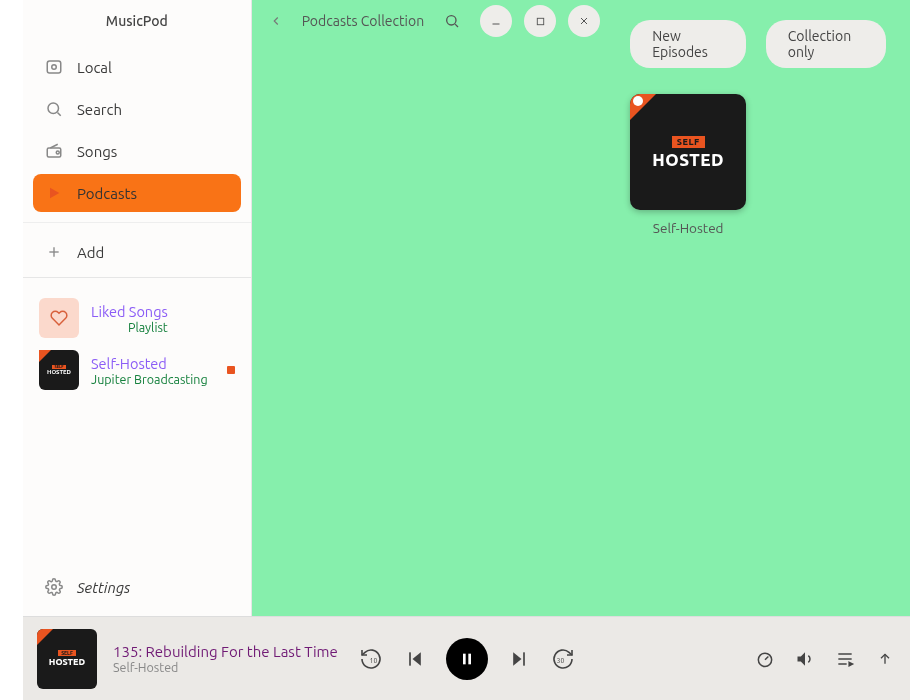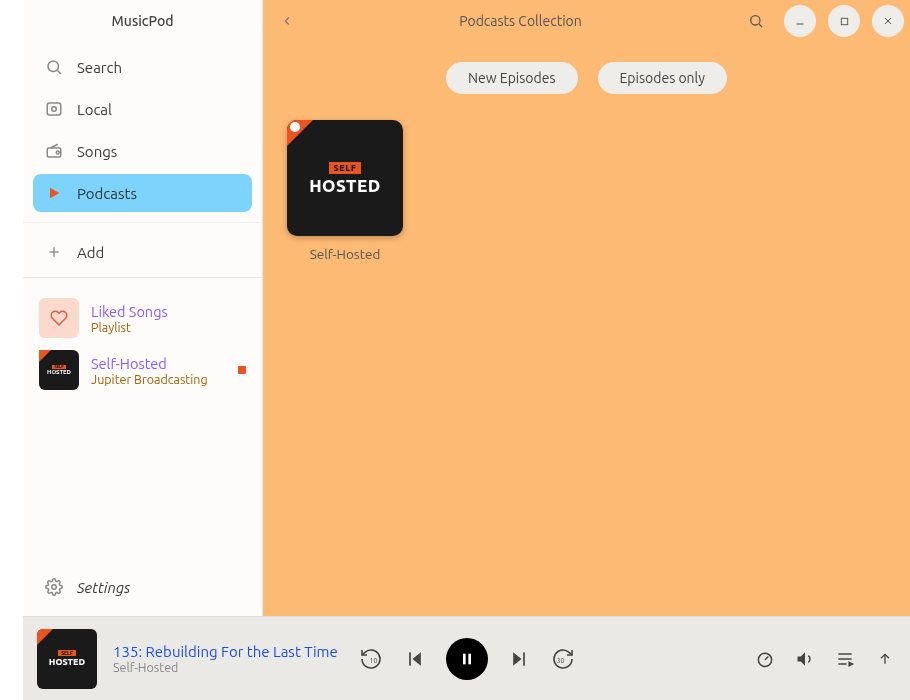--- a/index.html
+++ b/index.html
@@ -4,37 +4,37 @@
 <style>
   * { box-sizing: border-box; margin: 0; padding: 0; font-family: -apple-system, "Segoe UI", Ubuntu, Cantarell, sans-serif; }
   html, body { width: 910px; height: 700px; overflow: hidden; background: #fff; color: #333; }
   .app { display: flex; flex-direction: column; width: 910px; height: 700px; padding-left: 23px; }
   .top { display: flex; flex: 1 1 auto; min-height: 0; }
   .sidebar { width: 240px; border-right: 1px solid #e6e6e6; display: flex; flex-direction: column; background: #fdfcfb; }
   .sb-title { height: 42px; display: flex; align-items: center; justify-content: center; font-size: 14px; color: #444; font-weight: 500; }
   .sb-nav { padding: 6px 10px 6px 10px; display: flex; flex-direction: column; gap: 4px; }
   .sb-item { display: flex; align-items: center; gap: 14px; height: 38px; padding: 0 12px; border-radius: 8px; font-size: 15px; color: #3a3a3a; cursor: pointer; }
   .sb-item .ic { width: 18px; height: 18px; display:flex; align-items:center; justify-content:center; color:#888; }
-  .sb-item.active { background: #7dd3fc; }
+  .sb-item.active { background: #f97316; }
   .sb-item.active .ic { color:#e95420; }
   .sb-item.active .lbl { color:#333; }
   .sb-divider { height: 1px; background: #eee; margin: 4px 0; }
   .sb-add { padding: 6px 10px; }
   .sb-lib { border-top: 1px solid #e6e6e6; padding-top: 14px; flex: 1 1 auto; overflow: auto; }
   .lib-item { display: flex; align-items: center; gap: 12px; padding: 6px 16px; cursor:pointer; }
   .lib-thumb { width: 40px; height: 40px; border-radius: 6px; display:flex; align-items:center; justify-content:center; font-size:16px; }
   .lib-thumb.heart { background:#fbd9cc; color:#d8613c; }
   .lib-thumb.sh { background:#1a1a1a; color:#fff; position:relative; font-size:7px; font-weight:700; line-height:1; flex-direction:column; }
   .lib-thumb.sh .corner { position:absolute; top:0; left:0; width:0; height:0; border-top:12px solid #e95420; border-right:12px solid transparent; }
   .lib-text { display:flex; flex-direction:column; }
   .lib-title { font-size:14.5px; color:#8b5cf6; }
-  .lib-sub { font-size:12.5px; color:#a16207; }
+  .lib-sub { font-size:12.5px; color:#15803d;text-align:right; }
   .lib-indicator { margin-left:auto; width:8px; height:8px; background:#e95420; border-radius:1px; }
   .sb-footer { padding: 6px 10px 10px 10px; font-style: italic; }
-  .main { flex: 1 1 auto; display:flex; flex-direction:column; background:#fdba74; min-width:0; }
+  .main { flex: 1 1 auto; display:flex; background:#86efac; min-width:0; }
   .header { height:42px; display:flex; align-items:center; gap:8px; padding: 0 6px; }
   .hdr-back { width:36px; height:36px; display:flex; align-items:center; justify-content:center; color:#777; cursor:pointer; border-radius:50%; }
   .hdr-title { flex:1; text-align:center; font-size:14px; color:#555; }
   .hdr-btn { width:32px; height:32px; border-radius:50%; display:flex; align-items:center; justify-content:center; color:#555; cursor:pointer; margin-left:4px; }
   .hdr-btn.circ { background:#eeedea; }
   .content { flex:1; padding: 20px 24px; overflow:auto; }
   .filters { display:flex; justify-content:center; gap:20px; margin-bottom:26px; }
   .chip { background:#eeedea; border-radius:20px; padding: 8px 22px; font-size:14px; color:#444; cursor:pointer; }
   .grid { display:flex; flex-wrap:wrap; gap:24px; }
   .card { width:116px; cursor:pointer; }
@@ -44,21 +44,21 @@
   .cover .self { background:#e95420; color:#1a1a1a; font-size:9px; font-weight:800; padding:1px 5px; margin-bottom:2px; letter-spacing:0.5px; }
   .cover .hosted { font-size:17px; font-weight:800; letter-spacing:0.5px; }
   .card-title { text-align:center; font-size:13.5px; color:#555; margin-top:10px; }
   
   .player { height:84px; background:#ebe9e6; display:flex; align-items:center; padding: 0 14px; gap:16px; border-top:1px solid #ddd; }
   .pl-cover { width:60px; height:60px; border-radius:6px; background:#1a1a1a; position:relative; display:flex; flex-direction:column; align-items:center; justify-content:center; color:#fff; overflow:hidden; }
   .pl-cover .corner { position:absolute; top:0; left:0; width:0; height:0; border-top:16px solid #e95420; border-right:16px solid transparent; }
   .pl-cover .self { background:#e95420; color:#1a1a1a; font-size:5px; font-weight:800; padding:0 3px; margin-bottom:1px; }
   .pl-cover .hosted { font-size:9px; font-weight:800; }
   .pl-info { display:flex; flex-direction:column; min-width:0; }
-  .pl-title { font-size:15px; color:#1d4ed8; white-space:nowrap; }
+  .pl-title { font-size:15px; color:#701a75; white-space:nowrap; }
   .pl-sub { font-size:12.5px; color:#888; }
   .pl-controls { position:absolute; left:50%; transform:translateX(-50%); display:flex; align-items:center; gap:18px; }
   .pl-btn { width:26px; height:26px; display:flex; align-items:center; justify-content:center; color:#444; cursor:pointer; }
   .pl-play { width:42px; height:42px; border-radius:50%; background:#000; color:#fff; display:flex; align-items:center; justify-content:center; cursor:pointer; }
   .pl-right { margin-left:auto; display:flex; align-items:center; gap:18px; color:#555; }
   .pl-right .pl-btn { width:22px; height:22px; }
   svg { display:block; }
 </style>
 </head>
 <body>
@@ -66,34 +66,34 @@
 <div class="app">
   <div class="top">
 
     <aside class="sidebar">
       <div class="sb-title">MusicPod</div>
 
       <div class="sb-nav">
         <div class="sb-item">
           <span class="ic">
             <svg width="18" height="18" viewBox="0 0 24 24" fill="none" stroke="currentColor" stroke-width="2">
+                <rect x="3" y="4" width="18" height="16" rx="3"></rect>
+                <circle cx="12" cy="12" r="3"></circle>
+              </svg>
+          </span>
+          <span class="lbl">Local</span>
+        </div>
+        <div class="sb-item">
+          <span class="ic">
+            <svg width="18" height="18" viewBox="0 0 24 24" fill="none" stroke="currentColor" stroke-width="2">
                 <circle cx="11" cy="11" r="7"></circle>
                 <line x1="21" y1="21" x2="16.65" y2="16.65"></line>
               </svg>
           </span>
           <span class="lbl">Search</span>
-        </div>
-        <div class="sb-item">
-          <span class="ic">
-            <svg width="18" height="18" viewBox="0 0 24 24" fill="none" stroke="currentColor" stroke-width="2">
-                <rect x="3" y="4" width="18" height="16" rx="3"></rect>
-                <circle cx="12" cy="12" r="3"></circle>
-              </svg>
-          </span>
-          <span class="lbl">Local</span>
         </div>
         <div class="sb-item">
           <span class="ic">
             <svg width="18" height="18" viewBox="0 0 24 24" fill="none" stroke="currentColor" stroke-width="2">
                 <rect x="3" y="8" width="18" height="12" rx="2"></rect>
                 <line x1="7" y1="8" x2="17" y2="3"></line>
                 <circle cx="17" cy="14" r="2"></circle>
               </svg>
           </span>
           <span class="lbl">Songs</span>
@@ -197,21 +197,21 @@
                 <line x1="6" y1="6" x2="18" y2="18"></line>
                 <line x1="18" y1="6" x2="6" y2="18"></line>
               </svg>
           </span>
         </div>
       </div>
 
       <div class="content">
         <div class="filters">
           <div class="chip">New Episodes</div>
-          <div class="chip">Episodes only</div>
+          <div class="chip">Collection only</div>
         </div>
 
         <div class="grid">
           <div class="card">
             <div class="cover">
               <span class="corner"></span>
                 <span class="dot"></span>
               <span class="self">SELF</span>
               <span class="hosted">HOSTED</span>
             </div>

